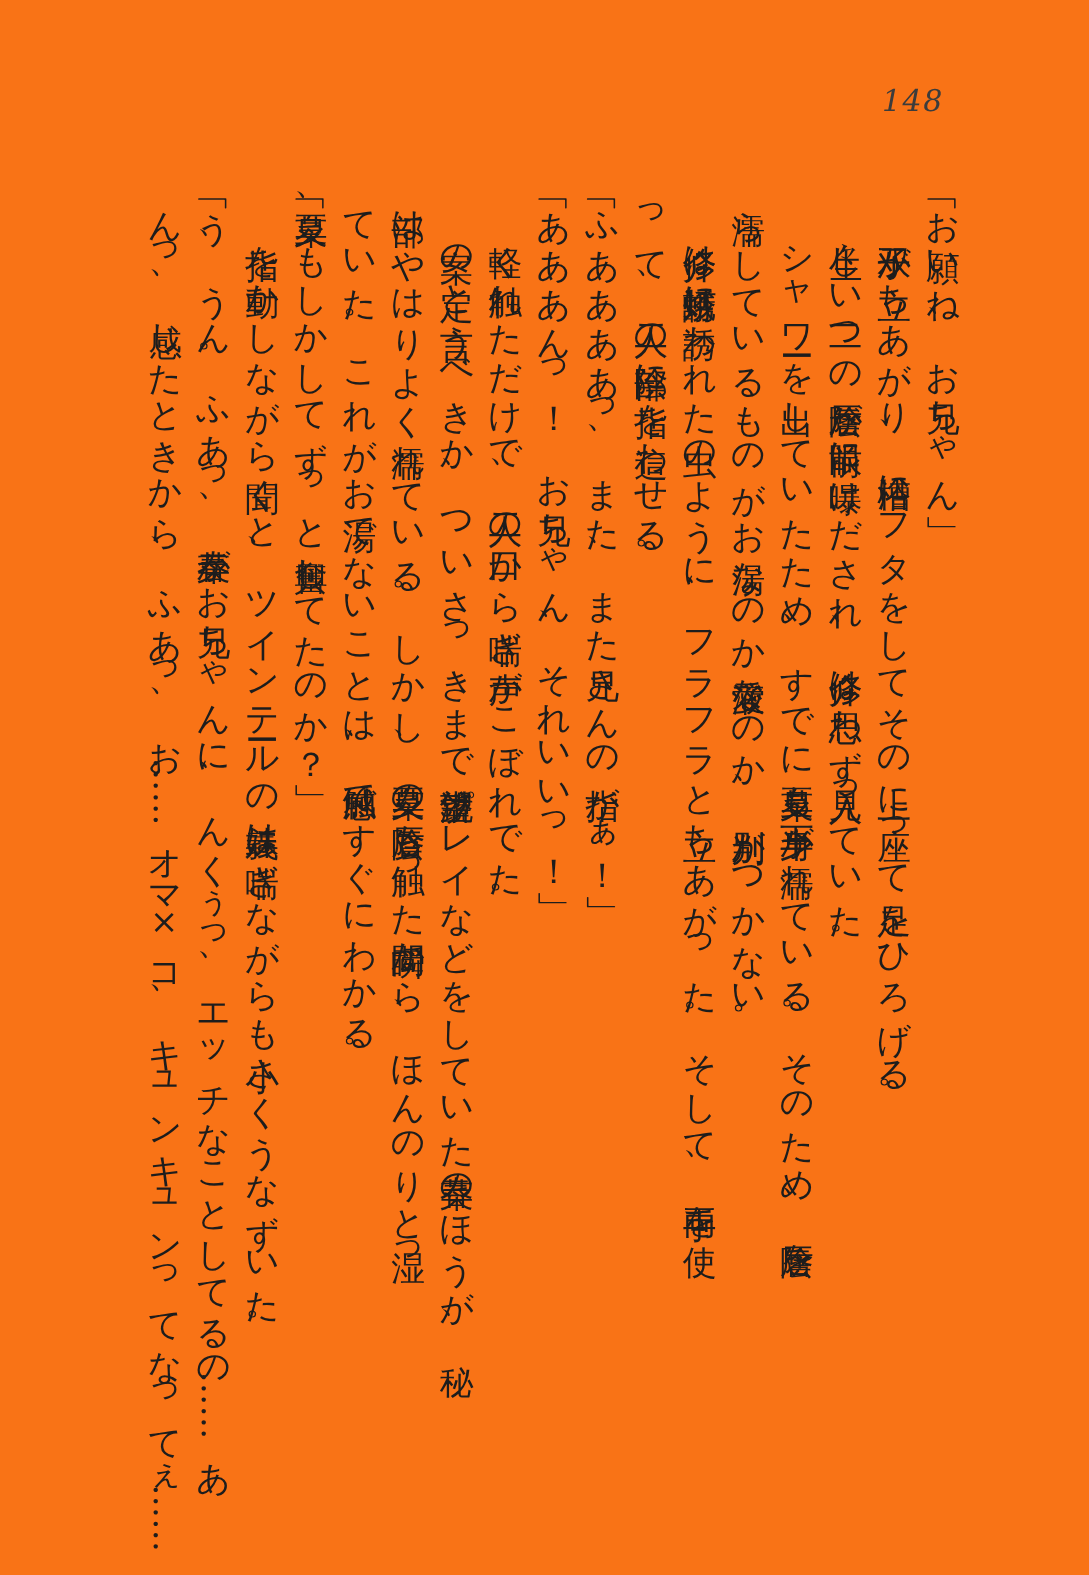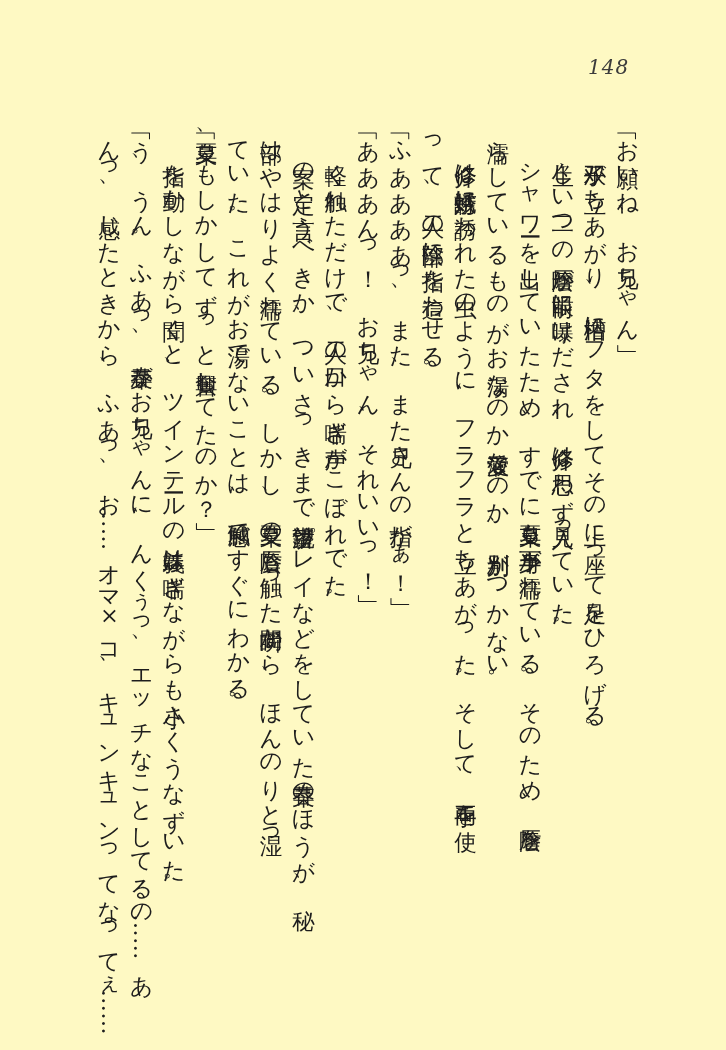--- a/index.html
+++ b/index.html
@@ -4,21 +4,21 @@
 <style>
   html, body {
     margin: 0;
     padding: 0;
     background: #ffffff;
   }
   .page {
     position: relative;
     width: 726px;
     height: 1050px;
-    background: #fef9c3;
+    background: #f97316;
     overflow: hidden;
     font-family: "DejaVu Serif", serif;
   }
   .page-number {
     position: absolute;
     top: 55px;
     left: 588px;
     font-size: 20px;
     font-style: italic;
     color: #3c3c3c;

